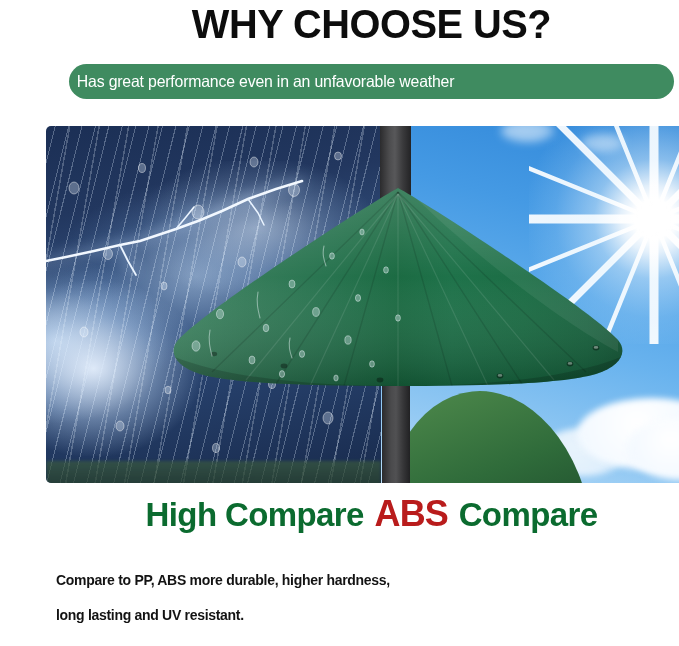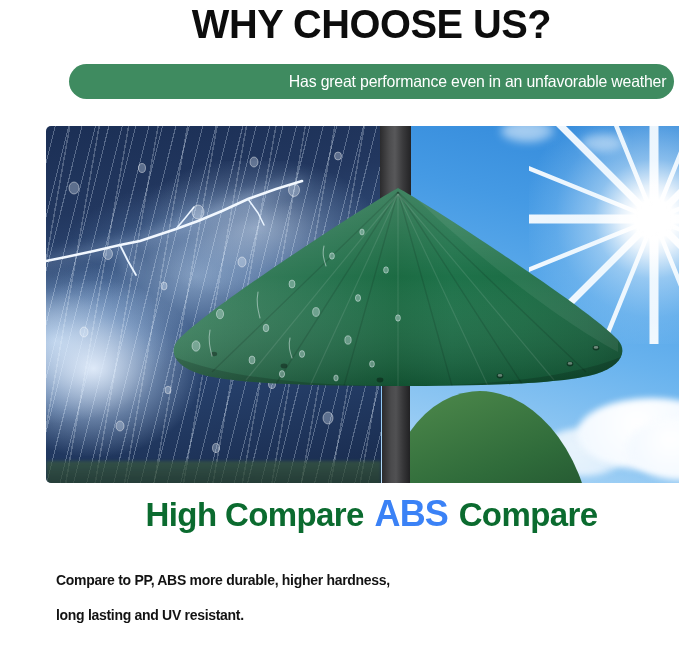--- a/index.html
+++ b/index.html
@@ -44,21 +44,21 @@
     position: absolute;
     left: 37px;
     top: 64px;
     width: 605px;
     height: 35px;
     box-sizing: border-box;
     border-radius: 18px;
     background: #3f8b60;
     display: flex;
     align-items: center;
-    justify-content: flex-end;
+    justify-content: flex-start;
   }
   .pill-text {
     color: #ffffff;
     font-family: "Liberation Sans", sans-serif;
     font-size: 16.5px;
     font-weight: 400;
     letter-spacing: -0.2px;
     transform: scaleX(0.96);
     white-space: nowrap;
   }
@@ -225,21 +225,21 @@
     text-align: center;
     font-family: "Liberation Sans", sans-serif;
     font-weight: 700;
     font-size: 33px;
     line-height: 40px;
     letter-spacing: -0.6px;
     white-space: nowrap;
   }
   .sub-headline .grn { color: #0b6b2f; }
   .sub-headline .red {
-    color: #3b82f6;
+    color: #b91c1c;
     font-size: 36px;
     letter-spacing: -0.8px;
     padding: 0 2px;
   }
 
   
   .body-copy {
     position: absolute;
     left: 24px;
     top: 563px;

